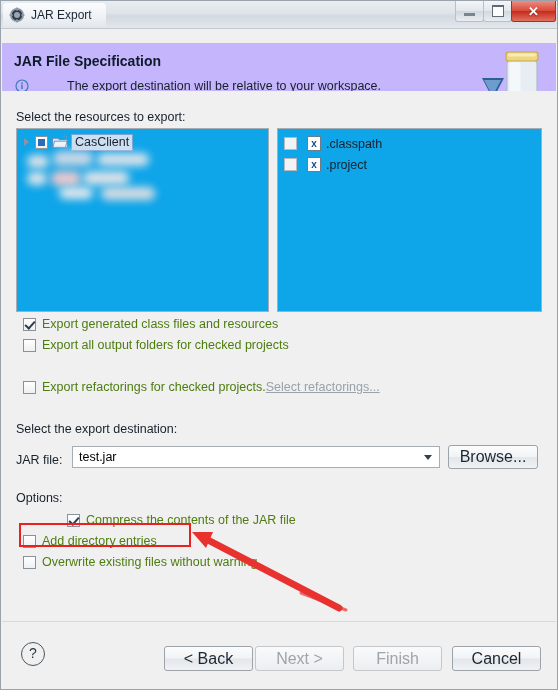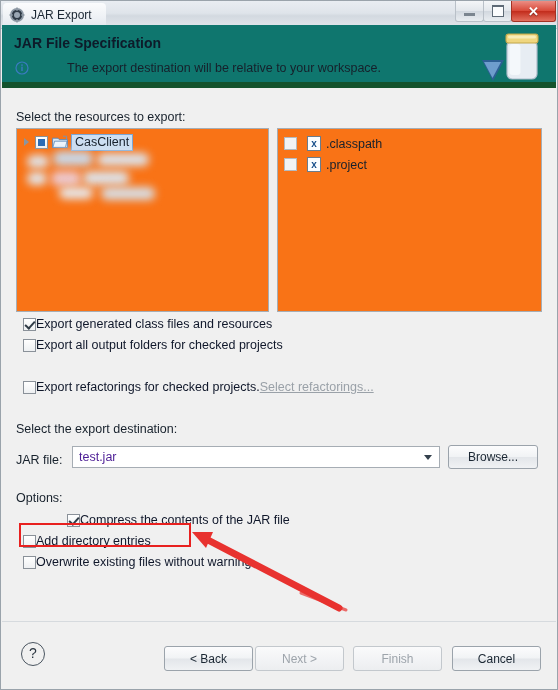--- a/index.html
+++ b/index.html
@@ -77,24 +77,24 @@
   }
   .wb .glyph { font-size: 11px; color: #44505c; line-height: 1; }
   .wb-close .glyph { color: #ffffff; font-size: 13px; font-weight: bold;
                      text-shadow: 0 1px 1px rgba(0,0,0,.4); }
   .min-bar { width: 11px; height: 3px; background: #7b858f; margin-top: 6px; }
   .max-box { width: 10px; height: 9px; border: 1px solid #5e6a76; border-top-width: 2px; background: #fbfcfd; }
 
   
   .header {
     position: absolute;
-    left: 1px; top: 24px;
+    left: 1px; top: 42px;
     width: 554px; height: 63px;
-    background: #0f766e;
-    border-bottom: 6px solid #14532d;
+    background: #c4b5fd;
+    border-bottom: 4px solid #14532d;
     box-sizing: border-box;
   }
   .header-title {
     position: absolute;
     left: 12px; top: 10px;
     font-size: 14px; font-weight: bold;
     color: #0d1b2a;
   }
   .header-sub {
     position: absolute;
@@ -124,21 +124,21 @@
 
   .lbl {
     position: absolute;
     font-size: 12.5px;
     color: #17212c;
     white-space: nowrap;
   }
 
   .panel {
     position: absolute;
-    background: #f97316;
+    background: #0ea5e9;
     border: 1px solid #a6adb4;
     box-sizing: border-box;
     overflow: hidden;
   }
 
   
   .tree-row {
     position: absolute;
     left: 4px; top: 4px;
     display: flex; align-items: center;
@@ -231,56 +231,57 @@
   .file-name { font-size: 12.5px; color: #17212c; }
 
   
   .opt-row {
     position: absolute;
     display: flex; align-items: center;
     height: 16px;
   }
   .opt-row .optlabel {
     font-size: 12.5px;
-    color: #0f172a;
+    color: #4d7c0f;
+    margin-left: 6px;
     white-space: nowrap;
   }
   .link-dis {
     font-size: 12.5px;
     color: #9aa1a8;
     text-decoration: underline;
   }
 
   
   .combo {
     position: absolute;
     box-sizing: border-box;
     background: #ffffff;
     border: 1px solid #a6adb4;
     display: flex; align-items: center;
   }
   .combo .cval {
-    font-size: 12.5px; color: #4c1d95;
+    font-size: 12.5px; color: #000000;
     padding-left: 6px;
   }
   .combo .arrow {
     position: absolute; right: 7px; top: 50%;
     margin-top: -2px;
     border-left: 4px solid transparent;
     border-right: 4px solid transparent;
     border-top: 5px solid #33404c;
   }
 
   .btn {
     position: absolute;
     box-sizing: border-box;
     border: 1px solid #9ba3ab;
     border-radius: 3px;
     background: linear-gradient(to bottom, #fcfcfd 0%, #f1f3f5 48%, #e3e6ea 52%, #f0f2f4 100%);
-    font-size: 12px;
+    font-size: 16px;
     color: #1b2733;
     display: flex; align-items: center; justify-content: center;
   }
   .btn.dis { color: #9da4ab; border-color: #c3c8cd;
              background: linear-gradient(to bottom,#fafafb 0%, #f3f4f6 50%, #eceef0 100%); }
 
   
   .footer {
     position: absolute;
     left: 1px; top: 620px;

